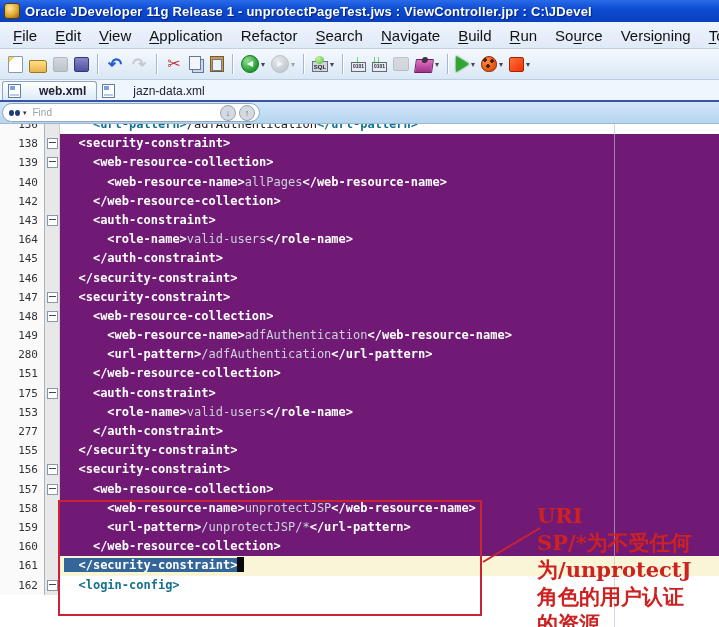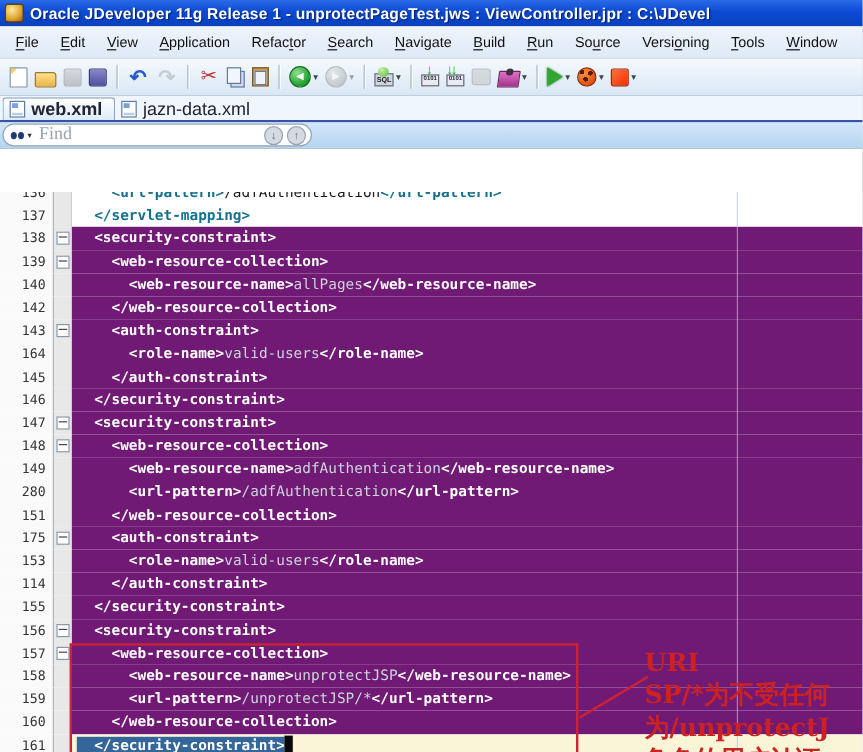--- a/index.html
+++ b/index.html
@@ -14,21 +14,21 @@
   .title-icon{width:14px;height:14px;border-radius:3px;margin-right:5px;flex:0 0 14px;
     background:radial-gradient(circle at 35% 30%,#ffe9a0 0%,#e0a830 55%,#8a5a10 100%);
     border:1px solid #5a3c08;}
   .title-text{color:#fff;font-weight:bold;font-size:13px;
     text-shadow:1px 1px 1px #03227a;letter-spacing:.2px;}
 
   
   .menubar{height:26px;flex:0 0 26px;background:linear-gradient(180deg,#eef4fc,#dfeaf7);
     display:flex;align-items:center;padding-left:4px;white-space:nowrap;overflow:hidden;
     border-bottom:1px solid #c2d2e4;}
-  .menu-item{font-size:12px;color:#111;padding:3px 9px;cursor:default;}
+  .menu-item{font-size:15px;color:#111;padding:3px 9px;cursor:default;}
   .menu-item u{text-underline-offset:2px;}
 
   
   .toolbar{height:30px;flex:0 0 30px;background:linear-gradient(180deg,#f5f9fe,#dcе9f6);
     background:linear-gradient(180deg,#f5f9fe,#d9e7f5);
     display:flex;align-items:center;padding-left:5px;border-bottom:1px solid #bccfe2;}
   .tb-btn{display:inline-flex;align-items:center;justify-content:center;
     height:24px;padding:0 2px;margin:0 1px;border-radius:3px;}
   .tb-btn.dis{opacity:.45;filter:grayscale(1);}
   .tb-sep{width:1px;height:20px;background:#a8b8cc;box-shadow:1px 0 0 #fff;
@@ -80,42 +80,42 @@
     background:radial-gradient(circle at 3px 3px,#502010 2px,transparent 2px),
                radial-gradient(circle at 10px 4px,#502010 2px,transparent 2px),
                radial-gradient(circle at 6px 9px,#502010 2px,transparent 2px),
                radial-gradient(circle at 35% 30%,#ff9040,#e05010 75%);}
   .ic-stop{width:13px;height:13px;background:linear-gradient(135deg,#ff7040,#ee3300);
     border:1px solid #aa2200;border-radius:2px;}
 
   
   .tabstrip{height:20px;flex:0 0 20px;background:#eff6fd;display:flex;align-items:flex-end;
     border-bottom:2px solid #3952a5;padding-left:2px;}
-  .tab{display:inline-flex;align-items:center;gap:5px;height:18px;padding:0 10px 0 5px;
-    font-size:15px;color:#223;}
+  .tab{display:inline-flex;align-items:center;gap:18px;height:18px;padding:0 10px 0 5px;
+    font-size:12px;color:#223;}
   .tab.active{background:linear-gradient(180deg,#ffffff,#dcebf9);
     border:1px solid #8aa5c5;border-bottom:none;border-radius:3px 3px 0 0;font-weight:bold;}
   .tab-icon{width:11px;height:12px;background:#fff;border:1px solid #5f7ca8;position:relative;flex:0 0 11px;}
   .tab-icon::before{content:"";position:absolute;top:1px;left:1px;width:5px;height:4px;background:#7aa2d8;}
   .tab-icon::after{content:"";position:absolute;bottom:1px;left:1px;right:1px;height:2px;background:#b8cce8;}
 
   
   .findrow{height:21px;flex:0 0 21px;background:linear-gradient(180deg,#d2e7f9,#b5d5f0);
     display:flex;align-items:center;padding-left:2px;border-bottom:1px solid #9fb8d0;}
   .findpill{width:246px;height:17px;background:#fff;border:1px solid #8fa6c0;border-radius:10px;
     display:flex;align-items:center;padding:0 4px 0 6px;gap:3px;}
   .binoc{width:5px;height:6px;border-radius:50%;background:#203a78;
     box-shadow:6px 0 0 #203a78;margin-right:6px;flex:0 0 5px;}
   .find-caret{font-size:7px;color:#334;margin-right:3px;}
-  .find-ph{color:#9aa2ac;font-size:15px;font-family:Liberation Serif, serif;flex:1;}
+  .find-ph{color:#9aa2ac;font-size:10px;font-family:Liberation Sans, sans-serif;flex:1;}
   .find-arrow{width:14px;height:14px;border-radius:50%;background:#d4dae2;border:1px solid #9aa4b0;
     color:#5a6a86;font-size:9px;display:inline-flex;align-items:center;justify-content:center;}
 
   
-  .editor{flex:1;position:relative;overflow:hidden;background:#fff;margin-top:36px;}
+  .editor{flex:1;position:relative;overflow:hidden;background:#fff;}
   .rows{position:absolute;left:0;right:0;top:-9px;}
   .row{display:flex;height:19.2px;line-height:19.2px;
     font-family:"DejaVu Sans Mono","Liberation Mono",monospace;font-size:12px;}
   .lnum{flex:0 0 45px;text-align:right;padding-right:6px;box-sizing:border-box;
     background:#fafafa;color:#333;font-size:11px;border-right:1px solid #aab4be;}
   .fold{flex:0 0 14px;background:#e8e8e8;border-right:1px solid #cfcfcf;
     display:flex;align-items:center;justify-content:center;}
   .foldbox{width:9px;height:9px;background:#fff;border:1px solid #8896a6;position:relative;}
   .foldbox::before{content:"";position:absolute;left:1px;right:1px;top:3px;height:1px;background:#445;}
   .code{flex:1;white-space:pre;padding-left:4px;}
@@ -258,25 +258,20 @@
     </div>
   </div>
 
   <div class="editor">
     <div class="rows">
         <div class="row">
           <span class="lnum">136</span>
           <span class="fold"></span>
           <span class="code"><span class="txt">    <span class="tag">&lt;url-pattern&gt;</span><span class="val">/adfAuthentication</span><span class="tag">&lt;/url-pattern&gt;</span></span></span>
         </div>
-        <div class="row">
-          <span class="lnum">137</span>
-          <span class="fold"></span>
-          <span class="code"><span class="txt">  <span class="tag">&lt;/servlet-mapping&gt;</span></span></span>
-        </div>
         <div class="row sel">
           <span class="lnum">138</span>
           <span class="fold">
             <span class="foldbox"></span>
           </span>
           <span class="code"><span class="txt">  <span class="tag">&lt;security-constraint&gt;</span></span></span>
         </div>
         <div class="row sel">
           <span class="lnum">139</span>
           <span class="fold">
@@ -351,21 +346,21 @@
             <span class="foldbox"></span>
           </span>
           <span class="code"><span class="txt">    <span class="tag">&lt;auth-constraint&gt;</span></span></span>
         </div>
         <div class="row sel">
           <span class="lnum">153</span>
           <span class="fold"></span>
           <span class="code"><span class="txt">      <span class="tag">&lt;role-name&gt;</span><span class="val">valid-users</span><span class="tag">&lt;/role-name&gt;</span></span></span>
         </div>
         <div class="row sel">
-          <span class="lnum">114</span>
+          <span class="lnum">277</span>
           <span class="fold"></span>
           <span class="code"><span class="txt">    <span class="tag">&lt;/auth-constraint&gt;</span></span></span>
         </div>
         <div class="row sel">
           <span class="lnum">155</span>
           <span class="fold"></span>
           <span class="code"><span class="txt">  <span class="tag">&lt;/security-constraint&gt;</span></span></span>
         </div>
         <div class="row sel">
           <span class="lnum">156</span>

